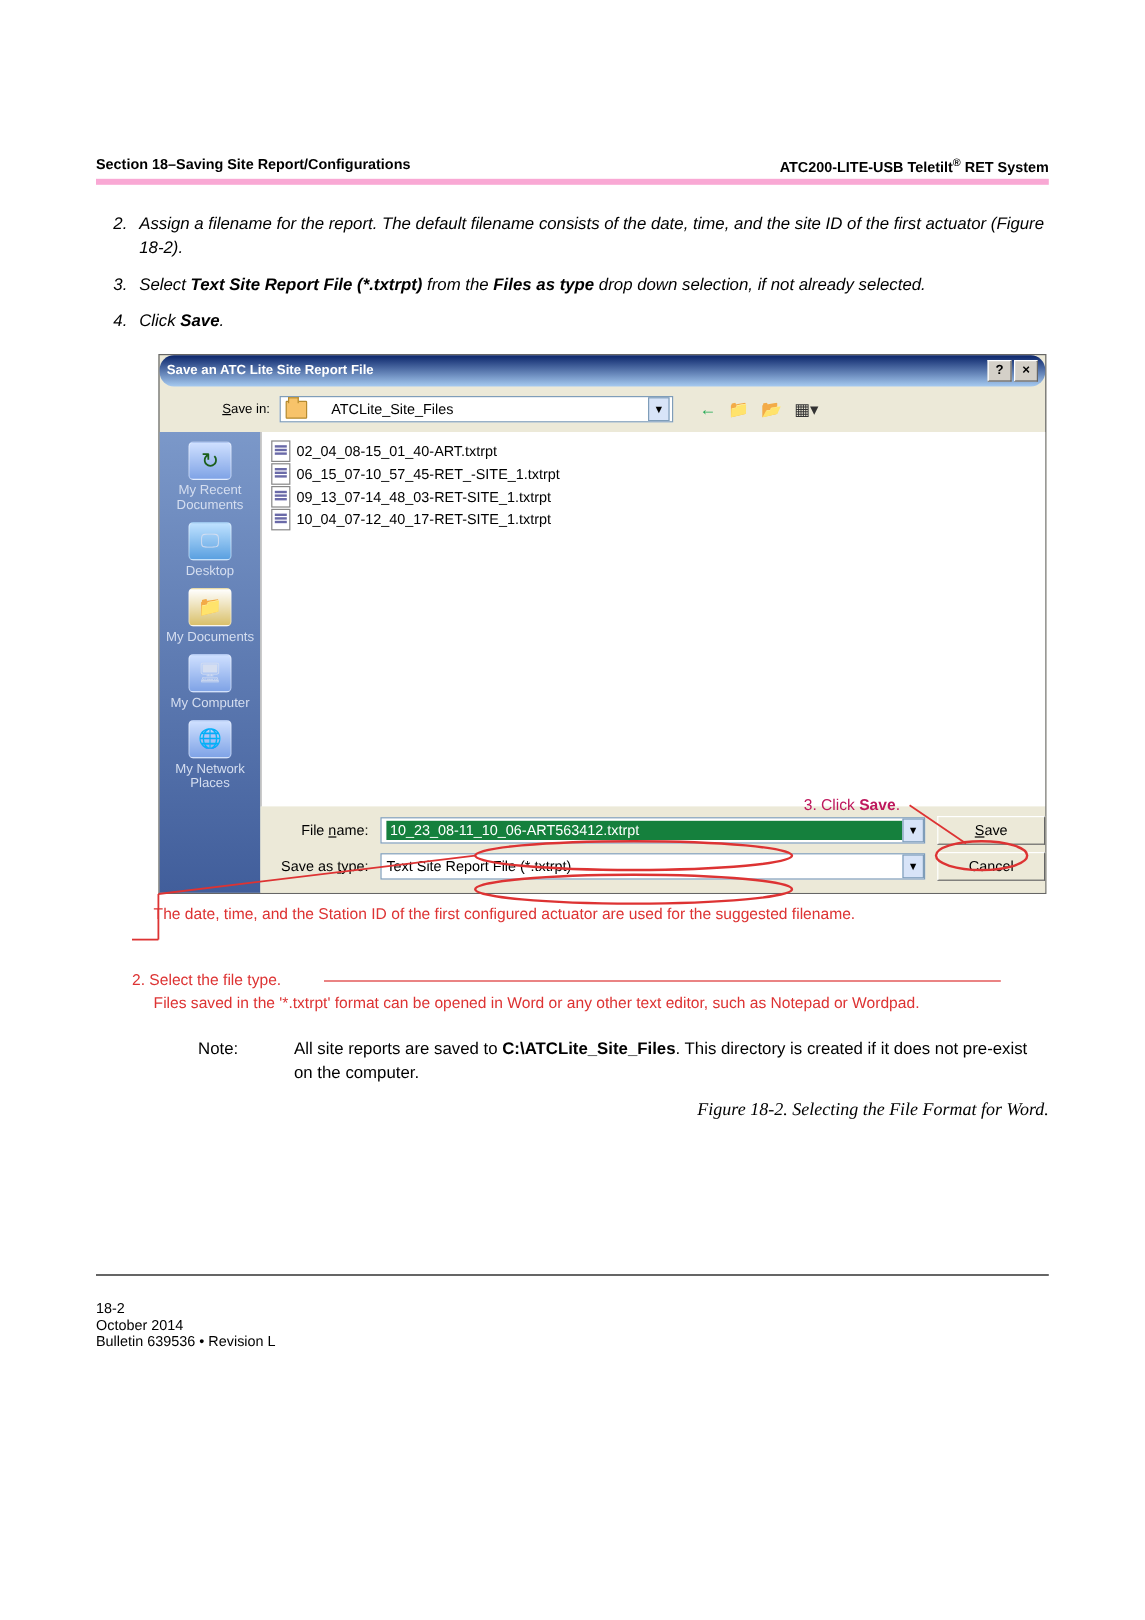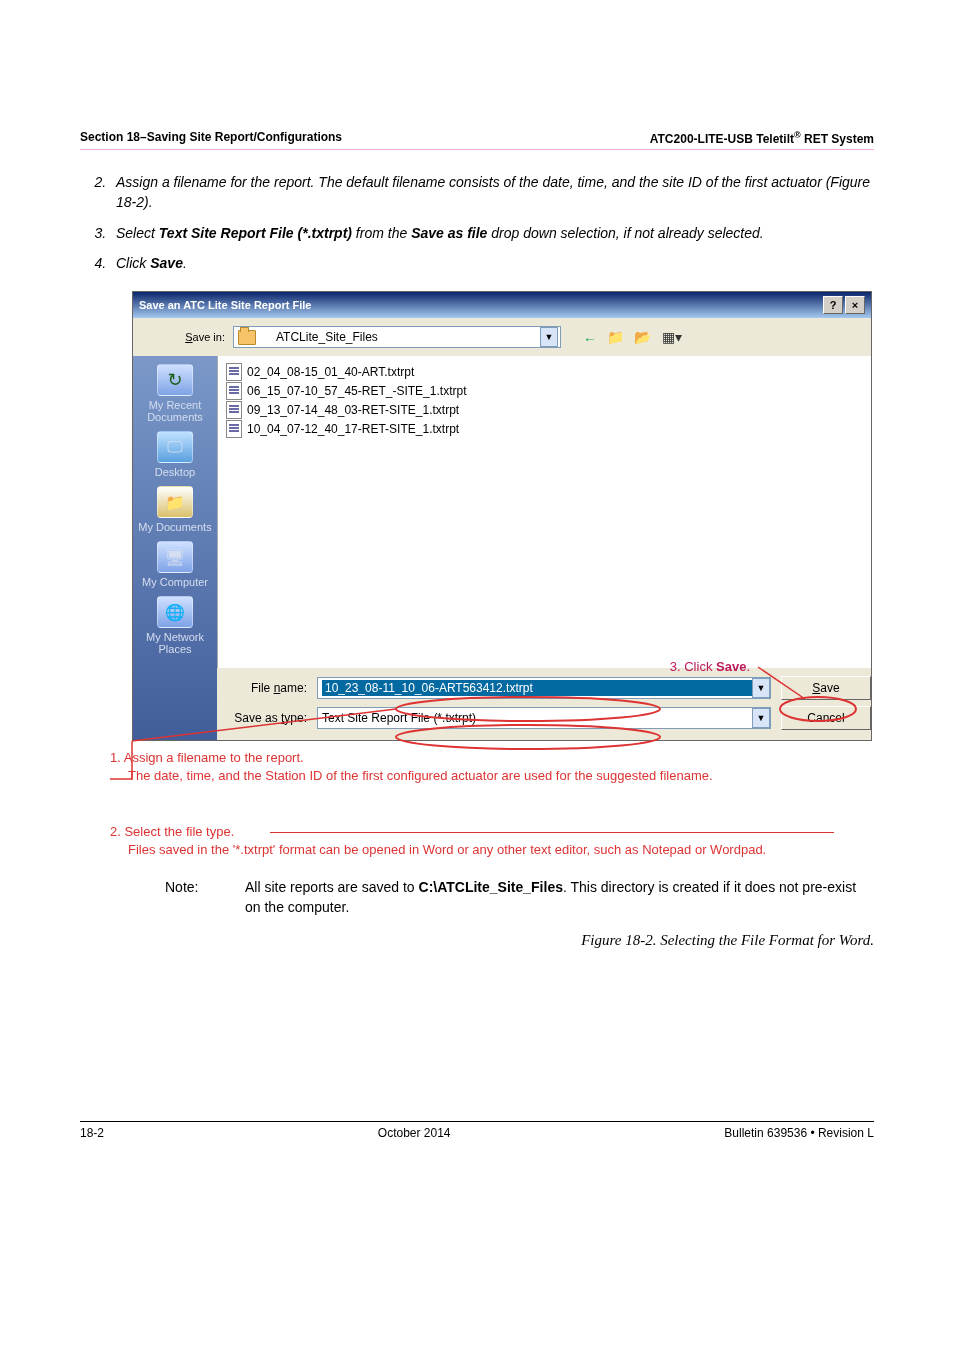--- a/index.html
+++ b/index.html
@@ -14,21 +14,21 @@
     padding: 130px 80px 40px 80px;
     position: relative;
     min-height: 1180px;
     box-sizing: border-box;
   }
   .header-row {
     display: flex;
     justify-content: space-between;
     font-size: 12px;
     font-weight: bold;
-    border-bottom: 1px solid #f9a8d4;
+    border-bottom: 5px solid #f9a8d4;
     padding-bottom: 3px;
     margin-bottom: 22px;
   }
   .header-row sup { font-size: 9px; }
   ol.steps {
     margin: 0 0 0 10px;
     padding: 0 0 0 20px;
     font-size: 14px;
     line-height: 1.45;
     font-style: italic;
@@ -49,20 +49,21 @@
     position: relative;
   }
   .titlebar {
     background: linear-gradient(#0a246a, #a6caf0);
     color: #fff;
     font-weight: bold;
     padding: 4px 6px;
     display: flex;
     align-items: center;
     justify-content: space-between;
+    border-radius: 12px;
   }
   .titlebar .btns { display: flex; gap: 2px; }
   .titlebar .wbtn {
     width: 18px; height: 16px;
     background: #d4d0c8;
     border: 1px solid #fff;
     border-right-color: #666; border-bottom-color: #666;
     color: #000; font-weight: bold;
     display: flex; align-items: center; justify-content: center;
     font-size: 11px;
@@ -145,21 +146,21 @@
     gap: 6px 10px;
     align-items:center;
   }
   .bottom-panel .lbl { text-align:right; font-size:12px;}
   .bottom-combo {
     display:flex; align-items:center;
     background:#fff; border:1px solid #7f9db9; height:20px;
     padding-left:4px;
   }
   .bottom-combo .ctext { flex:1; font-size:12px;}
-  .bottom-combo.selected .ctext { background:#0369a1; color:#fff; padding:1px 3px; }
+  .bottom-combo.selected .ctext { background:#15803d; color:#fff; padding:1px 3px; }
   .winbtn {
     height:22px;
     background:#ece9d8;
     border:1px solid #fff;
     border-right-color:#666; border-bottom-color:#666;
     font-size:12px;
     display:flex; align-items:center; justify-content:center;
   }
   .winbtn .ul { text-decoration: underline; }
   .callouts {
@@ -187,42 +188,43 @@
   .note .nt { flex:1; }
   .fig-caption {
     text-align:right;
     font-style:italic;
     font-family: "Times New Roman", serif;
     font-size:15px;
     margin-top:14px;
   }
   .footer-row {
     position:absolute;
-    left:80px; right:80px; bottom:40px;
+    left:80px; right:80px; bottom:55px;
     border-top:1px solid #000;
     display:flex; justify-content:space-between;
     font-size:12px;
-    padding-top:4px;
+    padding-top:20px;
+    flex-direction:column;
   }
 </style>
 </head>
 <body>
 
 <div class="page">
   <div class="header-row">
     <span>Section 18–Saving Site Report/Configurations</span>
     <span>
       <span>ATC200-LITE-USB Teletilt</span><sup>®</sup><span> RET System</span>
     </span>
   </div>
 
   <ol class="steps" start="2">
     <li><span>Assign a filename for the report. The default filename consists of the date, time, and the site ID of the first actuator (Figure 18-2).</span></li>
     <li>
-      <span>Select </span><b>Text Site Report File (*.txtrpt)</b><span> from the </span><b>Save as file</b><span> drop down selection, if not already selected.</span>
+      <span>Select </span><b>Text Site Report File (*.txtrpt)</b><span> from the </span><b>Files as type</b><span> drop down selection, if not already selected.</span>
     </li>
     <li>
       <span>Click </span><b>Save</b><span>.</span>
     </li>
   </ol>
 
   <div class="figure-wrap">
 
     <div class="dialog">
       <div class="titlebar">
@@ -327,21 +329,20 @@
       <line x1="648" y1="376" x2="695" y2="408" stroke="#d33" stroke-width="1.5"></line>
 
       <line x1="0" y1="488" x2="22" y2="488" stroke="#d33" stroke-width="1.5"></line>
       <line x1="22" y1="488" x2="22" y2="450" stroke="#d33" stroke-width="1.5"></line>
       <line x1="22" y1="450" x2="286" y2="418" stroke="#d33" stroke-width="1.5"></line>
     </svg>
   </div>
 
   <div class="callouts">
     <div class="num">
-      <div>1.  Assign a filename to the report.</div>
       <div class="indent">The date, time, and the Station ID of the first configured actuator are used for the suggested filename.</div>
     </div>
     <div class="num" style="position:relative;margin-top:37px;">
       <span>2.  Select the file type.</span>
       <span style="position:absolute; left:160px; right:40px; top:9px; border-top:1px solid #d33;"></span>
       <div class="indent">Files saved in the '*.txtrpt' format can be opened in Word or any other text editor, such as Notepad or Wordpad.</div>
     </div>
   </div>
 
   <div class="note">

